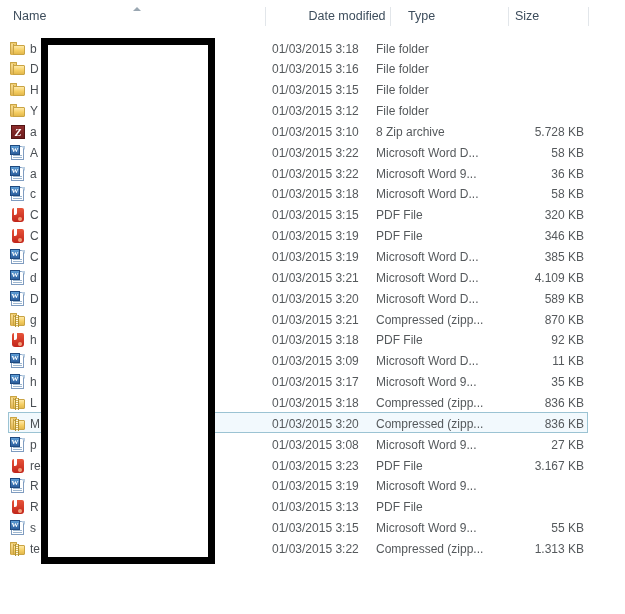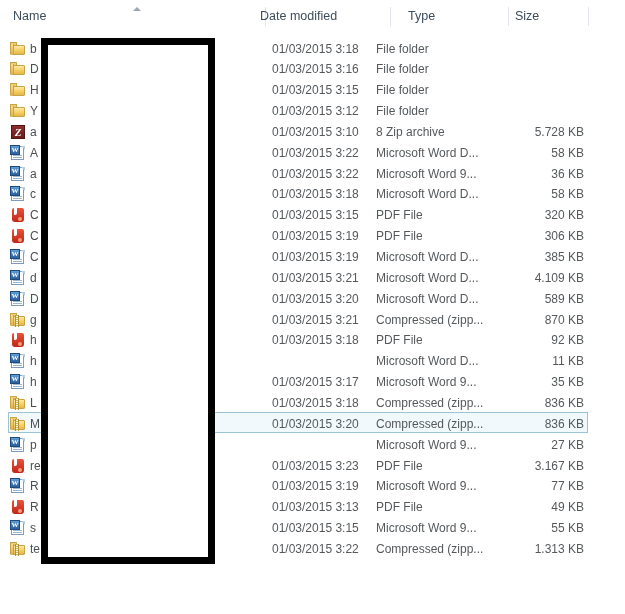--- a/index.html
+++ b/index.html
@@ -24,21 +24,21 @@
   .hdr-cell {
     position: absolute;
     top: 0; height: 32px;
     font-size: 12.5px;
     color: #3d4d5c;
     display: flex;
     align-items: center;
     box-sizing: border-box;
   }
   .hdr-name { left: 13px;   width: 257px; }
-  .hdr-date { left: 260px; width: 118px; }
+  .hdr-date { left: 288px; width: 118px; justify-content: center; }
   .hdr-type { left: 408px; width: 112px; align-items: center; }
   .hdr-size { left: 515px; width: 73px; }
 
   .hdr-div {
     position: absolute;
     top: 7px; width: 1px; height: 19px;
     background: #e2e6ea;
   }
   .hdr-div.d1 { left: 265px; }
   .hdr-div.d2 { left: 390px; }
@@ -437,21 +437,21 @@
         </span>
         <span class="name-label">C</span>
       </div>
       <div class="cell c-date">
         <span>01/03/2015 3:19</span>
       </div>
       <div class="cell c-type">
         <span>PDF File</span>
       </div>
       <div class="cell c-size">
-        <span>306 KB</span>
+        <span>346 KB</span>
       </div>
     </div>
     <div class="row" style="top: 214.5px;">
       <div class="cell c-name">
         <span class="icon ic-word">
           <span class="page"></span>
           <span class="lines"></span>
           <span class="fold"></span>
           <span class="wsq">W</span>
         </span>
@@ -549,20 +549,23 @@
     <div class="row" style="top: 318.75px;">
       <div class="cell c-name">
         <span class="icon ic-word">
           <span class="page"></span>
           <span class="lines"></span>
           <span class="fold"></span>
           <span class="wsq">W</span>
         </span>
         <span class="name-label">h</span>
       </div>
+      <div class="cell c-date">
+        <span>01/03/2015 3:09</span>
+      </div>
       <div class="cell c-type">
         <span>Microsoft Word D...</span>
       </div>
       <div class="cell c-size">
         <span>11 KB</span>
       </div>
     </div>
     <div class="row" style="top: 339.6px;">
       <div class="cell c-name">
         <span class="icon ic-word">
@@ -626,20 +629,23 @@
     <div class="row" style="top: 402.15px;">
       <div class="cell c-name">
         <span class="icon ic-word">
           <span class="page"></span>
           <span class="lines"></span>
           <span class="fold"></span>
           <span class="wsq">W</span>
         </span>
         <span class="name-label">p</span>
       </div>
+      <div class="cell c-date">
+        <span>01/03/2015 3:08</span>
+      </div>
       <div class="cell c-type">
         <span>Microsoft Word 9...</span>
       </div>
       <div class="cell c-size">
         <span>27 KB</span>
       </div>
     </div>
     <div class="row" style="top: 423px;">
       <div class="cell c-name">
         <span class="icon ic-pdf">
@@ -668,41 +674,35 @@
           <span class="wsq">W</span>
         </span>
         <span class="name-label">R</span>
       </div>
       <div class="cell c-date">
         <span>01/03/2015 3:19</span>
       </div>
       <div class="cell c-type">
         <span>Microsoft Word 9...</span>
       </div>
-      <div class="cell c-size">
-        <span>77 KB</span>
-      </div>
     </div>
     <div class="row" style="top: 464.7px;">
       <div class="cell c-name">
         <span class="icon ic-pdf">
           <span class="pbody"></span>
           <span class="pnotch"></span>
           <span class="pdot"></span>
         </span>
         <span class="name-label">R</span>
       </div>
       <div class="cell c-date">
         <span>01/03/2015 3:13</span>
       </div>
       <div class="cell c-type">
         <span>PDF File</span>
-      </div>
-      <div class="cell c-size">
-        <span>49 KB</span>
       </div>
     </div>
     <div class="row" style="top: 485.55px;">
       <div class="cell c-name">
         <span class="icon ic-word">
           <span class="page"></span>
           <span class="lines"></span>
           <span class="fold"></span>
           <span class="wsq">W</span>
         </span>

